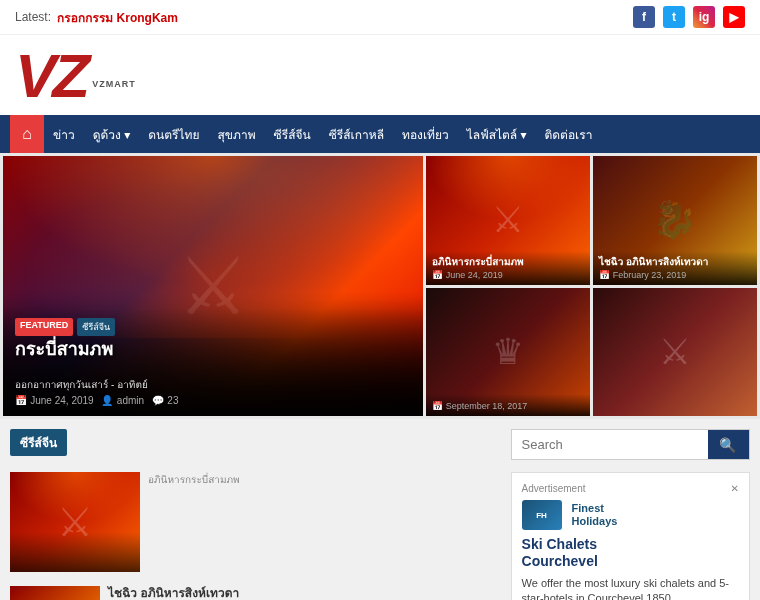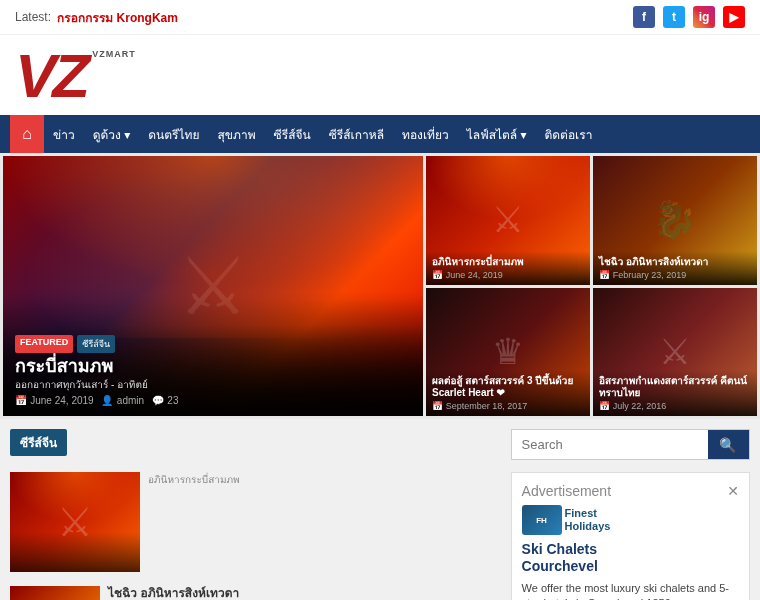--- a/index.html
+++ b/index.html
@@ -51,21 +51,21 @@
       font-size: 62px;
       font-weight: 900;
       color: #b71c1c;
       line-height: 1;
       font-style: italic;
     }
     .logo-vzmart {
       font-size: 9px;
       color: #555;
       margin-left: 2px;
-      margin-bottom: 48px;
+      margin-bottom: 18px;
       font-weight: bold;
       letter-spacing: 1px;
     }
 
     
     .nav-bar {
       background: #1a3a6b;
       display: flex;
       align-items: center;
       padding: 0 10px;
@@ -159,21 +159,21 @@
       color: #fff;
       font-size: 18px;
       font-weight: bold;
       font-family: 'Tahoma', sans-serif;
       line-height: 1.1;
       text-shadow: 1px 1px 3px #000;
     }
     .hero-subtitle {
       color: #ddd;
       font-size: 10px;
-      margin-top: 0;
+      margin-top: 17px;
       font-family: 'Tahoma', sans-serif;
     }
     .hero-meta {
       color: #aaa;
       font-size: 10px;
       margin-top: 3px;
       display: flex;
       align-items: center;
       gap: 8px;
     }
@@ -330,28 +330,28 @@
     .ad-box {
       border: 1px solid #ddd;
       background: #fff;
       padding: 10px;
       font-size: 11px;
     }
     .ad-header {
       display: flex;
       justify-content: space-between;
       margin-bottom: 6px;
-      font-size: 14px;
+      font-size: 10px;
       color: #888;
       gap: 42px;
     }
     .ad-logo {
       display: flex;
       align-items: center;
-      gap: 3px;
+      gap: 10px;
       margin-bottom: 6px;
     }
     .ad-logo-img {
       width: 40px;
       height: 30px;
       background: linear-gradient(135deg, #1a5276, #2980b9);
       border-radius: 3px;
       display: flex;
       align-items: center;
       justify-content: center;
@@ -487,31 +487,26 @@
           <div class="thumb-title">ไชฉิว อภินิหารสิงห์เทวดา</div>
           <div class="thumb-date">📅 <span>February 23, 2019</span></div>
         </div>
       </div>
     </div>
     <div class="hero-right-row">
 
       <div class="hero-thumb thumb-3">
         <div style="position:absolute;top:0;left:0;right:0;bottom:0;display:flex;align-items:center;justify-content:center;font-size:36px;opacity:0.2;color:#fff;">♛</div>
         <div class="thumb-overlay">
-          <div class="thumb-title">ผลต่อสู้ สตาร์สสวรรค์ 3 ปีขึ้นด้วย Scarlet Heart ❤</div>
           <div class="thumb-date">📅 <span>September 18, 2017</span></div>
         </div>
       </div>
 
       <div class="hero-thumb thumb-4">
         <div style="position:absolute;top:0;left:0;right:0;bottom:0;display:flex;align-items:center;justify-content:center;font-size:36px;opacity:0.2;color:#fff;">⚔</div>
-        <div class="thumb-overlay">
-          <div class="thumb-title">อิสรภาพกำแดงสตาร์สวรรค์ คีตนน์ ทราบไทย</div>
-          <div class="thumb-date">📅 <span>July 22, 2016</span></div>
-        </div>
       </div>
     </div>
   </div>
 </div>
 
 <div class="content-area">
 
   <div class="main-content">
 
     <div style="margin-bottom:8px;">

